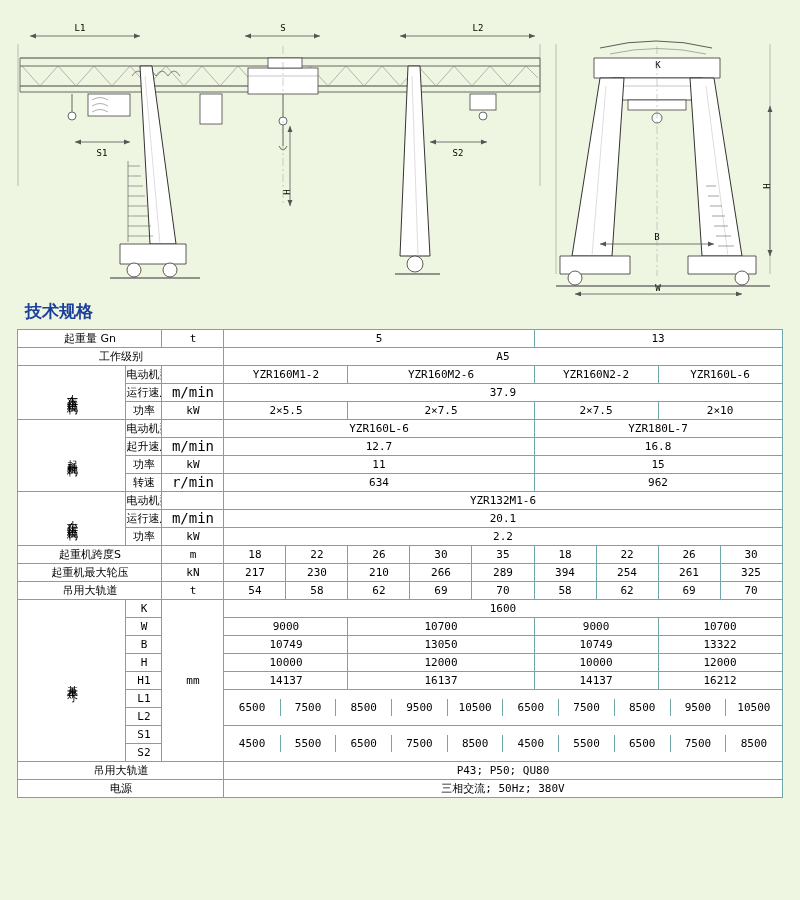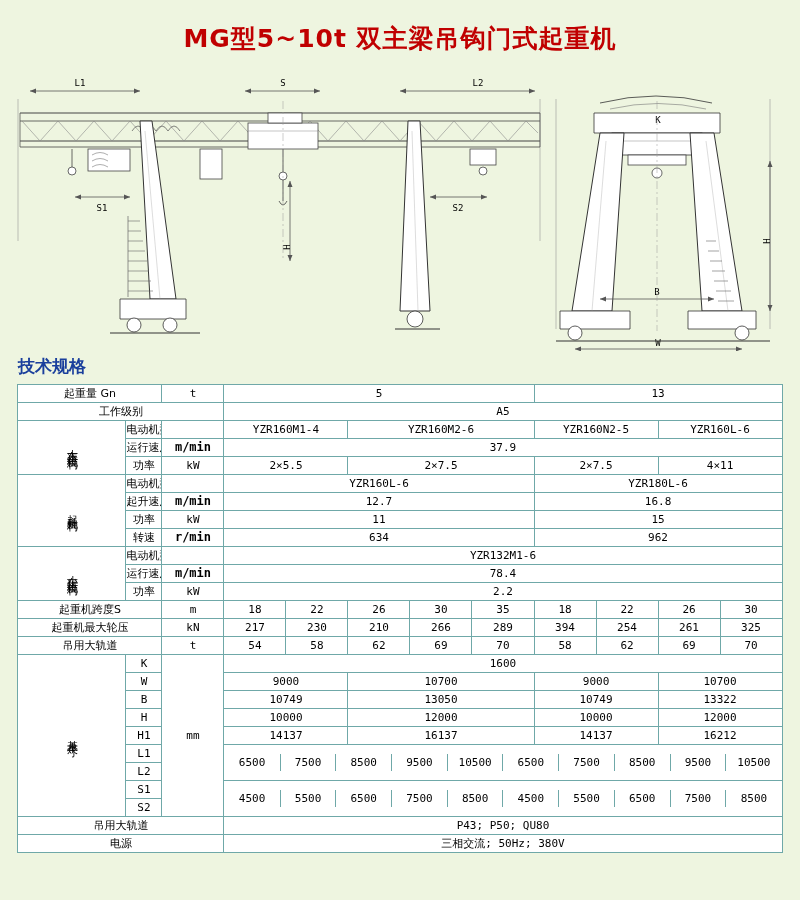--- a/index.html
+++ b/index.html
@@ -31,21 +31,21 @@
   .diagram-wrap {
     position: relative;
     width: 800px;
     height: 290px;
     margin-top: 6px;
   }
   .section-title {
     color: #1a3f9c;
     font-size: 17px;
     font-weight: bold;
-    margin: 4px 0 6px 18px;
+    margin: 4px 0 6px 25px;
     font-family: "DejaVu Sans", sans-serif;
   }
   table.spec {
     border-collapse: collapse;
     margin: 0 auto;
     width: 728px;
     table-layout: fixed;
     font-size: 11px;
     font-family: "DejaVu Sans Mono", monospace;
   }
@@ -74,28 +74,27 @@
     width: 34px;
   }
   .vert {
     writing-mode: vertical-rl;
     text-orientation: upright;
     letter-spacing: 2px;
     line-height: 1;
     display: inline-block;
   }
   .cn { font-family: "DejaVu Sans", sans-serif; font-size: 11px; }
-  .small { font-size: 12px; font-weight: bold; }
+  .small { font-size: 14px; }
 </style>
 </head>
 <body>
 
 <div class="page">
 
-  <div class="title">MG型5~10t 双主梁吊钩门式起重机</div>
 
   <div class="diagram-wrap">
     <svg width="800" height="290" viewBox="0 0 800 290">
       <g stroke="#555" fill="none" stroke-width="0.8" font-family="DejaVu Sans Mono, monospace" font-size="9">
 
         <line x1="18" y1="38" x2="18" y2="180" stroke="#999" stroke-width="0.6"></line>
         <line x1="540" y1="38" x2="540" y2="180" stroke="#999" stroke-width="0.6"></line>
 
         <line x1="30" y1="30" x2="140" y2="30" stroke="#555"></line>
         <path d="M30,30 l6,-2.5 v5 z" fill="#555" stroke="none"></path>
@@ -240,45 +239,45 @@
 
       <tr>
         <td class="lbl cn" colspan="3">工作级别</td>
         <td colspan="9">A5</td>
       </tr>
 
       <tr>
         <td class="lbl-grp cn" rowspan="3" style="width:28px"><span class="vert">大车运行机构</span></td>
         <td class="lbl cn" style="width:80px">电动机型号</td>
         <td class="unit"></td>
-        <td colspan="2">YZR160M1-4</td>
+        <td colspan="2">YZR160M1-2</td>
         <td colspan="3">YZR160M2-6</td>
-        <td colspan="2">YZR160N2-5</td>
+        <td colspan="2">YZR160N2-2</td>
         <td colspan="2">YZR160L-6</td>
       </tr>
       <tr>
         <td class="lbl cn">运行速度</td>
         <td class="unit small">m/min</td>
         <td colspan="9">37.9</td>
       </tr>
       <tr>
         <td class="lbl cn">功率</td>
         <td class="unit">kW</td>
         <td colspan="2">2×5.5</td>
         <td colspan="3">2×7.5</td>
         <td colspan="2">2×7.5</td>
-        <td colspan="2">4×11</td>
+        <td colspan="2">2×10</td>
       </tr>
 
       <tr>
         <td class="lbl-grp cn" rowspan="4"><span class="vert">起升机构</span></td>
         <td class="lbl cn">电动机型号</td>
         <td class="unit"></td>
         <td colspan="5">YZR160L-6</td>
-        <td colspan="4">YZR180L-6</td>
+        <td colspan="4">YZR180L-7</td>
       </tr>
       <tr>
         <td class="lbl cn">起升速度</td>
         <td class="unit small">m/min</td>
         <td colspan="5">12.7</td>
         <td colspan="4">16.8</td>
       </tr>
       <tr>
         <td class="lbl cn">功率</td>
         <td class="unit">kW</td>
@@ -294,21 +293,21 @@
 
       <tr>
         <td class="lbl-grp cn" rowspan="3"><span class="vert">小车运行机构</span></td>
         <td class="lbl cn">电动机型号</td>
         <td class="unit"></td>
         <td colspan="9">YZR132M1-6</td>
       </tr>
       <tr>
         <td class="lbl cn">运行速度</td>
         <td class="unit small">m/min</td>
-        <td colspan="9">78.4</td>
+        <td colspan="9">20.1</td>
       </tr>
       <tr>
         <td class="lbl cn">功率</td>
         <td class="unit">kW</td>
         <td colspan="9">2.2</td>
       </tr>
 
       <tr>
         <td class="lbl cn" colspan="2">起重机跨度S</td>
         <td class="unit">m</td>

